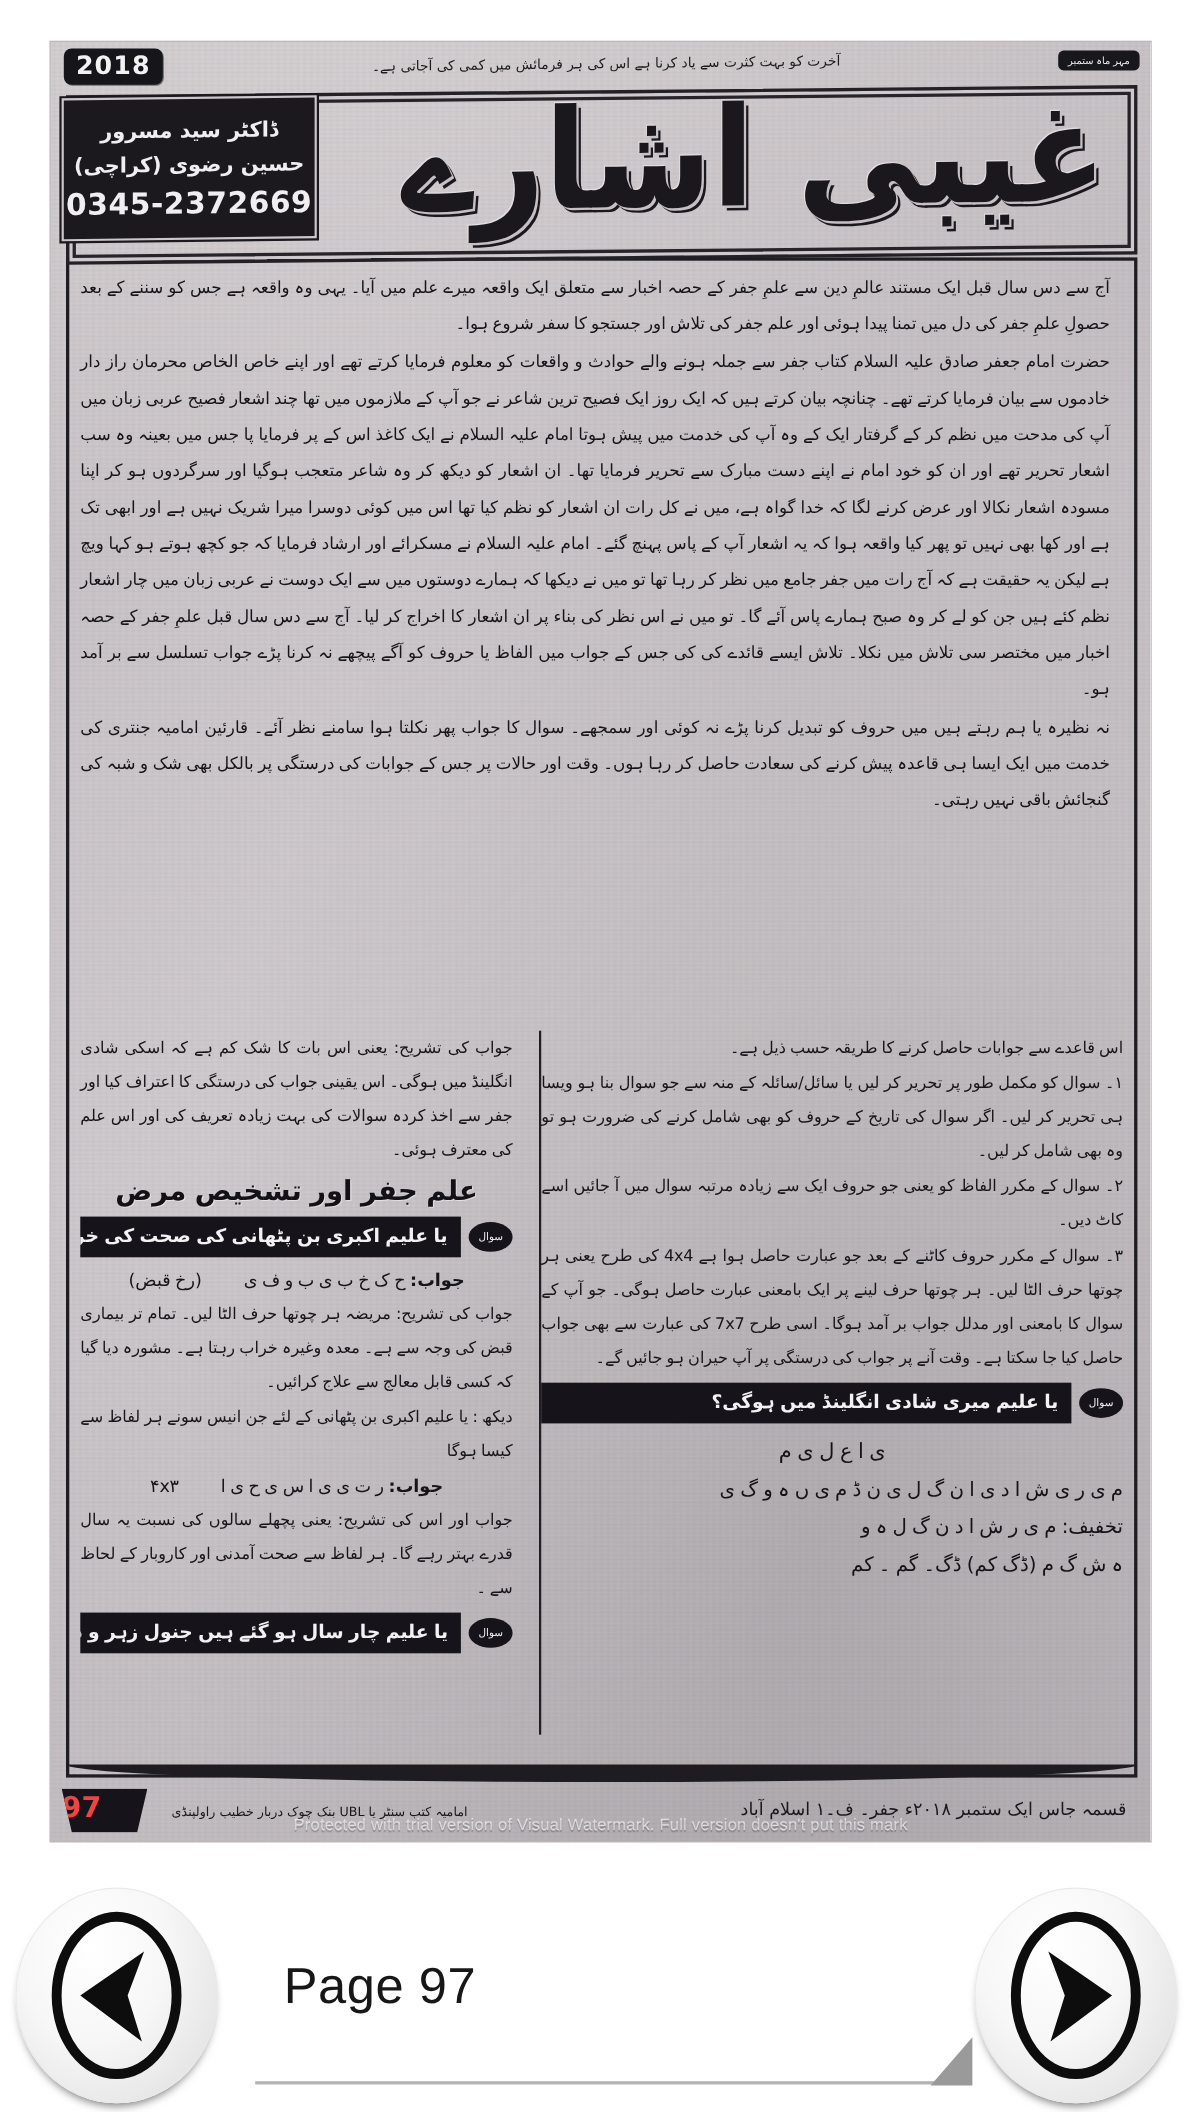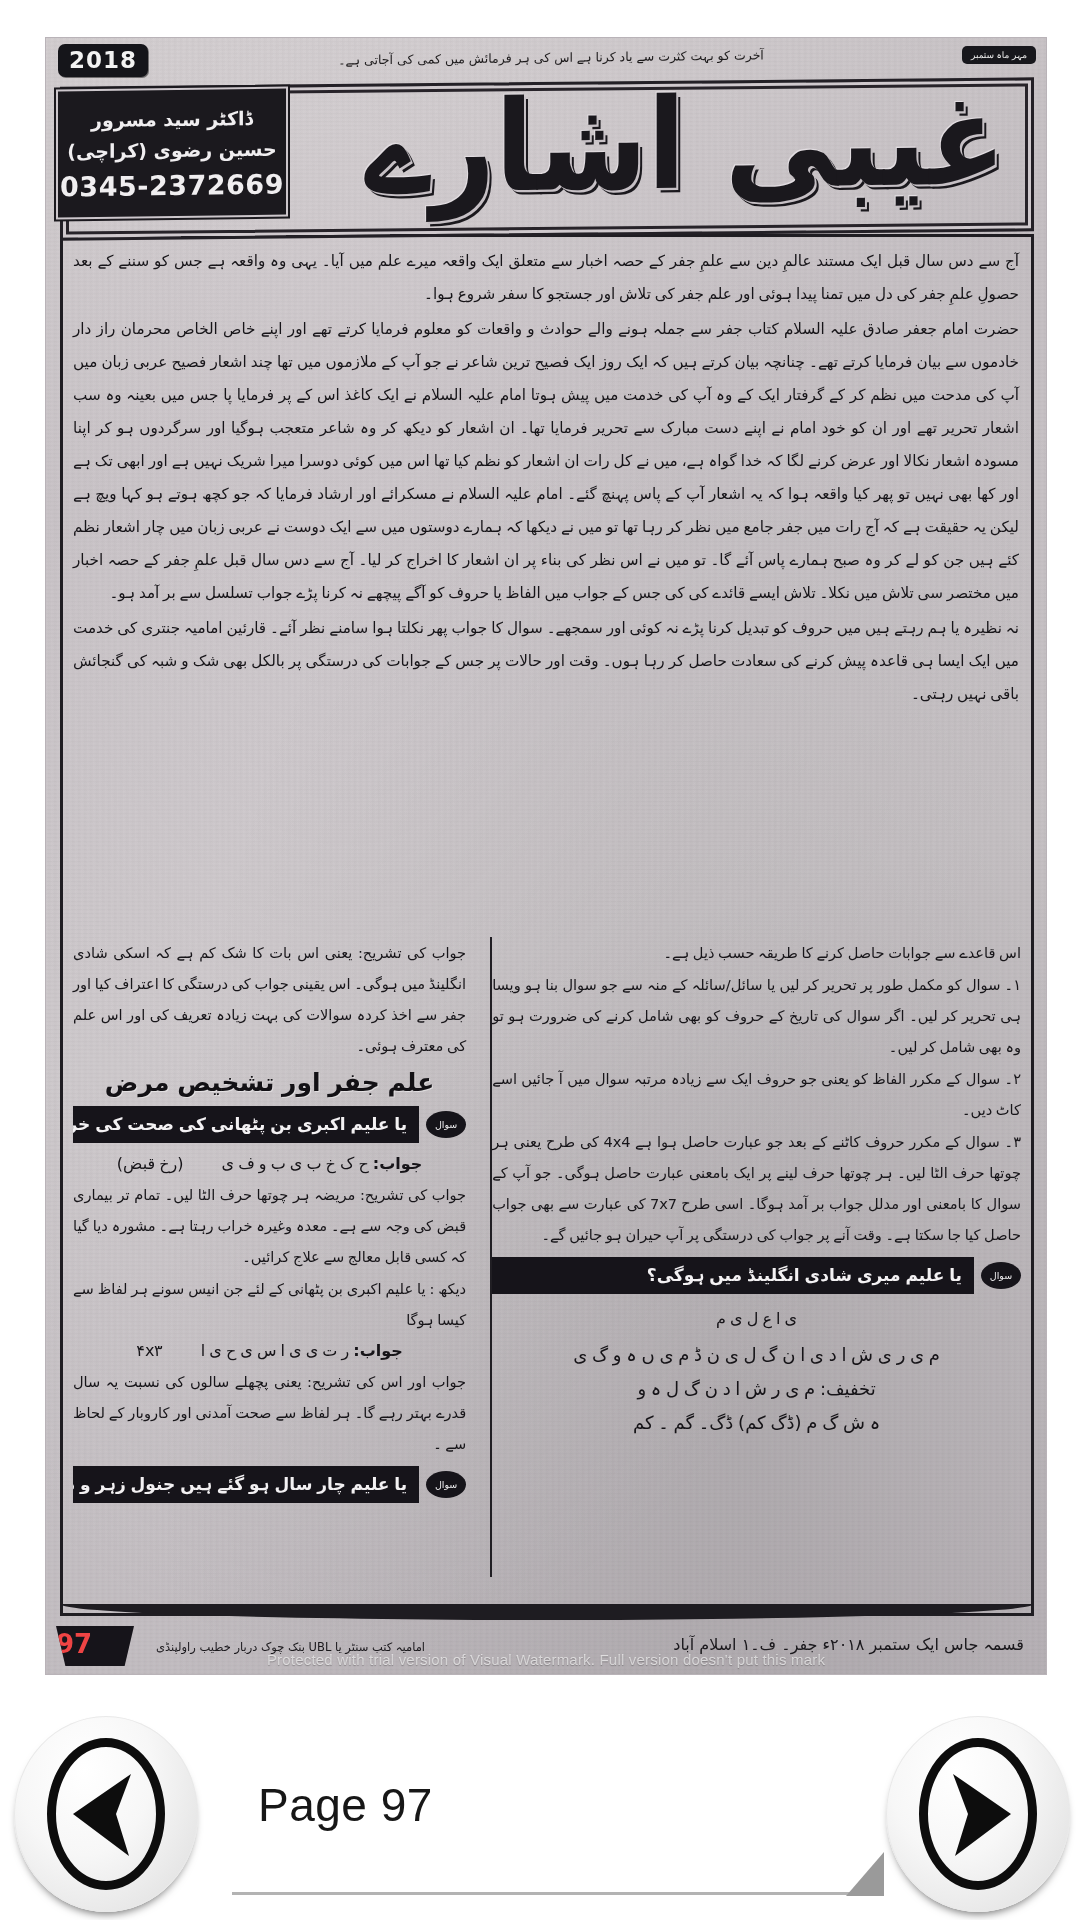--- a/index.html
+++ b/index.html
@@ -187,21 +187,21 @@
     bottom: 58px;
     border: 3px solid #1f1d22;
     z-index: 3;
     box-sizing: border-box;
     overflow: hidden;
   }
 
   .intro-block {
     position: absolute;
     left: 10px;
-    right: 12px;
+    right: 22px;
     top: 8px;
     direction: rtl;
     text-align: justify;
     color: #161418;
     font-family: "DejaVu Sans", sans-serif;
     font-size: 15.2px;
     line-height: 33px;
     letter-spacing: -0.3px;
     word-spacing: -1px;
   }
@@ -278,27 +278,27 @@
     font-weight: bold;
     letter-spacing: -.5px;
     white-space: nowrap;
     overflow: hidden;
   }
 
   .letter-row {
     direction: rtl;
     text-align: center;
     font-family: "DejaVu Sans", sans-serif;
-    font-size: 16px;
+    font-size: 19px;
     line-height: 38px;
     letter-spacing: 5px;
     color: #151317;
     white-space: nowrap;
   }
-  .letter-row.small { font-size: 18px; line-height: 34px; letter-spacing: 3px; }
+  .letter-row.small { font-size: 18px; line-height: 34px; letter-spacing: 3px; text-align: right; }
 
   .ans-line {
     direction: rtl;
     text-align: center;
     font-size: 16px;
     line-height: 30px;
     color: #161418;
   }
   .ans-line .lbl { font-weight: bold; }
   .ans-line .paren { margin-right: 34px; }

